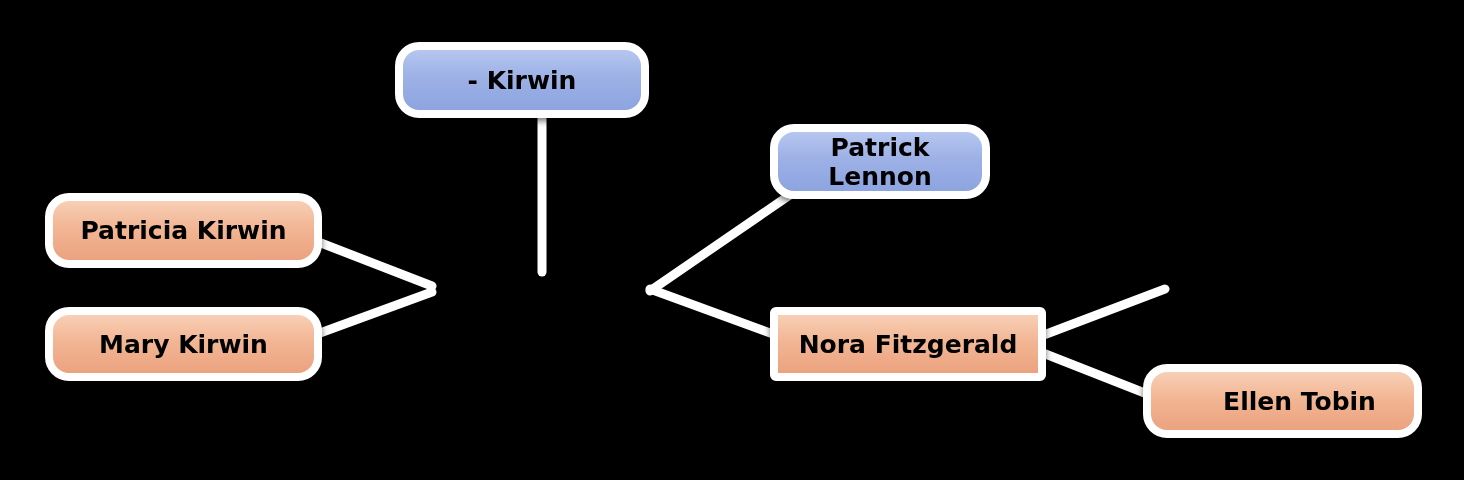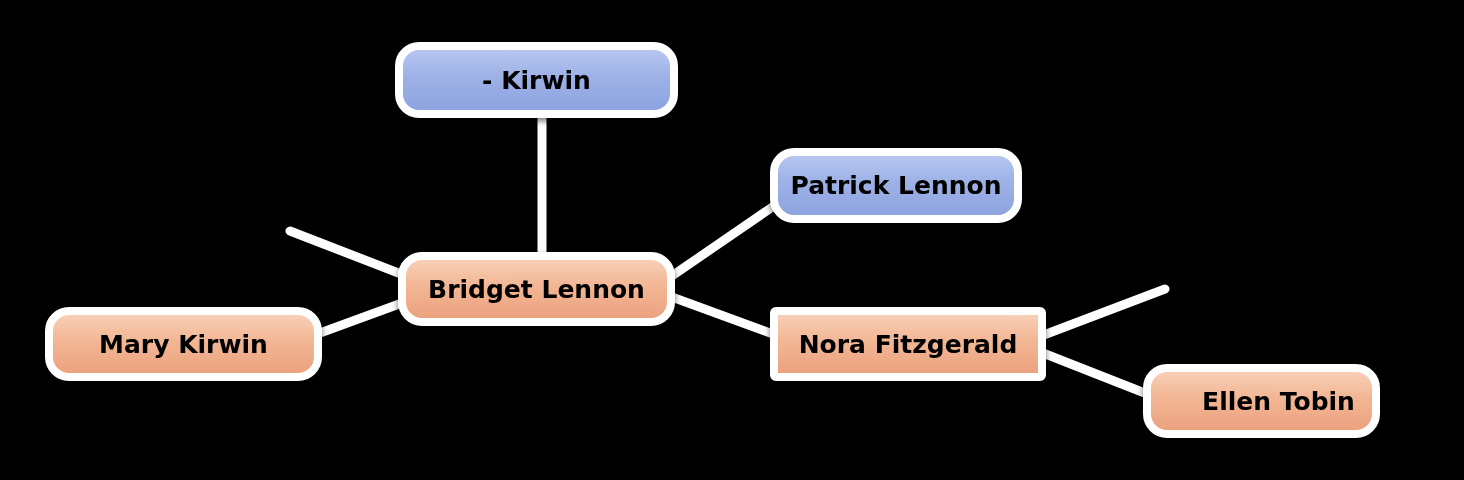--- a/index.html
+++ b/index.html
@@ -36,56 +36,56 @@
     font-weight: bold;
     font-size: 25px;
     color: #000000;
     text-align: center;
     box-shadow: 0 3px 6px rgba(0,0,0,0.55);
   }
   .node.blue   { background: linear-gradient(to bottom, #b6c6f0 0%, #9db1e6 45%, #8da4e0 100%); }
   .node.salmon { background: linear-gradient(to bottom, #f8cfb6 0%, #f2b694 45%, #eca27f 100%); }
 
   
-  .n-kirwin   { left: 395px; top:  42px; width: 283px; height: 76px; }
+  .n-kirwin   { left: 395px; top:  42px; width: 254px; height: 76px; }
   .n-patricia { left:  45px; top: 193px; width: 277px; height: 75px; }
   .n-mary     { left:  45px; top: 307px; width: 277px; height: 74px; }
   .n-bridget  { left: 398px; top: 252px; width: 277px; height: 74px; }
-  .n-patrick  { left: 770px; top: 148px; width: 252px; height: 75px; }
+  .n-patrick  { left: 770px; top: 124px; width: 220px; height: 75px; }
   .n-nora     { left: 770px; top: 307px; width: 276px; height: 74px; border-radius: 6px; }
   .n-thomas   { left: 1143px; top: 252px; width: 277px; height: 74px; }
-  .n-ellen    { left: 1143px; top: 364px; width: 237px; height: 74px; padding-left: 34px; }
+  .n-ellen    { left: 1143px; top: 364px; width: 279px; height: 74px; padding-left: 34px; }
 </style>
 </head>
 <body>
 
 <div class="canvas">
 
   <svg class="edges" viewBox="0 0 1464 480">
     <line x1="542" y1="100" x2="542" y2="272"></line>
     <line x1="290" y1="231" x2="432" y2="286"></line>
     <line x1="290" y1="344" x2="432" y2="292"></line>
     <line x1="650" y1="291" x2="800" y2="188"></line>
     <line x1="650" y1="289" x2="800" y2="344"></line>
     <line x1="1020" y1="344" x2="1165" y2="289"></line>
     <line x1="1020" y1="344" x2="1165" y2="401"></line>
   </svg>
 
   <div class="node blue n-kirwin">
     <span>- Kirwin</span>
   </div>
 
+  <div class="node salmon n-patricia">
+    <span>Patricia Kirwin</span>
+  </div>
 
   <div class="node salmon n-mary">
     <span>Mary Kirwin</span>
   </div>
 
-  <div class="node salmon n-bridget">
-    <span>Bridget Lennon</span>
-  </div>
 
   <div class="node blue n-patrick">
     <span>Patrick Lennon</span>
   </div>
 
   <div class="node salmon n-nora">
     <span>Nora Fitzgerald</span>
   </div>
 
 

